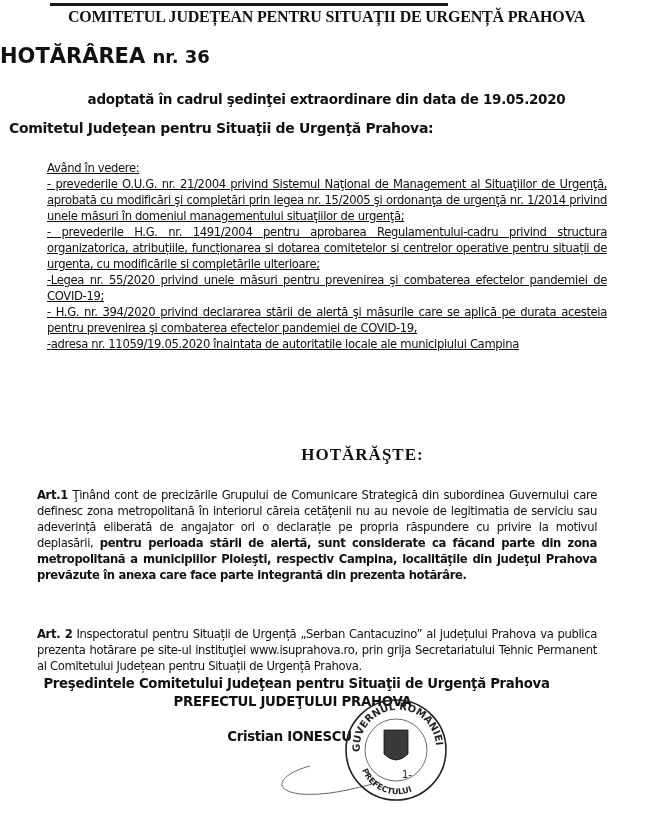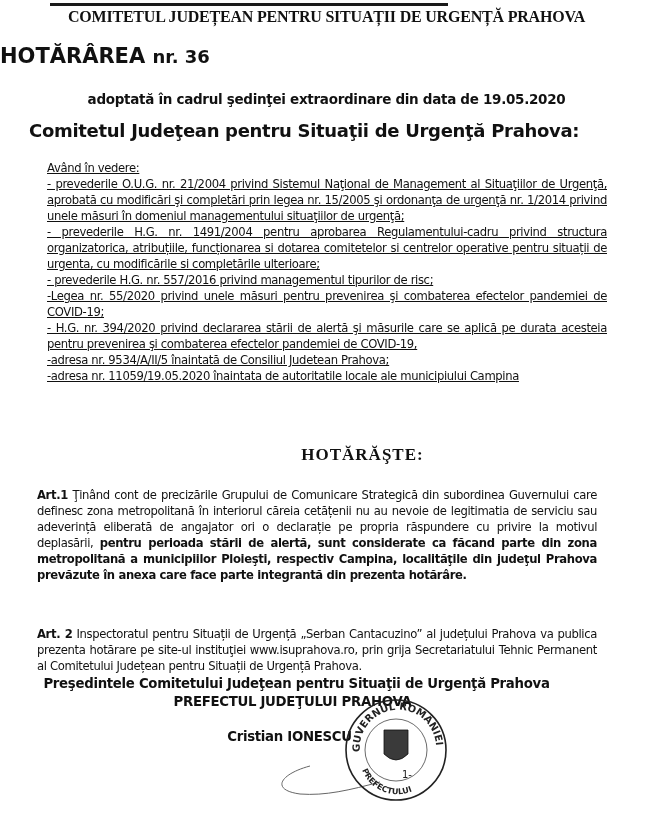--- a/index.html
+++ b/index.html
@@ -6,21 +6,21 @@
   body { width:653px; height:814px; position:relative; overflow:hidden; color:#111; }
   .top-rule { position:absolute; left:50px; top:3px; width:398px; height:3px; background:#1a1a1a; }
   .committee-header { position:absolute; left:0; width:653px; top:8px; text-align:center;
     font-family:"Liberation Serif", serif; font-weight:bold; font-size:16px; letter-spacing:-0.2px; }
   .title { position:absolute; left:0; width:653px; top:44px; text-align:left;
     font-family:"DejaVu Sans", sans-serif; font-weight:bold; font-size:21px; }
   .title .nr { font-size:18px; }
   .adopted { position:absolute; left:0; width:653px; top:91px; text-align:center;
     font-family:"DejaVu Sans", sans-serif; font-weight:bold; font-size:13.5px; letter-spacing:-0.3px; }
   .committee-intro { position:absolute; left:9px; top:120px;
-    font-family:"DejaVu Sans", sans-serif; font-weight:bold; font-size:18px; letter-spacing:-0.3px;margin-left:20px; }
+    font-family:"DejaVu Sans", sans-serif; font-weight:bold; font-size:14px; letter-spacing:-0.3px; }
   .body-text { font-family:"DejaVu Sans", sans-serif; font-size:11.6px; line-height:16px; letter-spacing:-0.35px; }
   .considering { position:absolute; left:47px; top:160px; width:560px; }
   .considering p { margin:0; text-align:justify;text-decoration:underline; }
   .decides { position:absolute; left:0; width:653px; top:445px; text-align:center;
     font-family:"Liberation Serif", serif; font-weight:bold; font-size:17px; letter-spacing:1px;padding-left:36px; }
   .article { position:absolute; left:37px; width:560px; text-align:justify; }
   .art1 { top:487px; }
   .art2 { top:614px;margin-top:12px; }
   .b { font-weight:bold; }
   .sign-block { position:absolute; left:0; width:653px; text-align:center;
@@ -44,24 +44,22 @@
 </div>
 
 <div class="adopted">adoptată în cadrul şedinţei extraordinare din data de 19.05.2020</div>
 
 <div class="committee-intro">Comitetul Judeţean pentru Situaţii de Urgenţă Prahova:</div>
 
 <div class="considering body-text">
   <p>Având în vedere:</p>
   <p>- prevederile O.U.G. nr. 21/2004 privind  Sistemul Naţional de Management al Situaţiilor de Urgenţă, aprobată cu modificări şi completări prin legea nr. 15/2005 şi ordonanţa de urgenţă nr. 1/2014 privind unele măsuri în domeniul managementului situaţiilor de urgenţă;</p>
   <p>- prevederile H.G. nr. 1491/2004 pentru aprobarea Regulamentului-cadru privind structura organizatorica, atribuțiile, funcționarea si dotarea comitetelor si centrelor operative pentru situații de urgenta, cu modificările si completările ulterioare;</p>
-  <p>- prevederile H.G. nr. 557/2016 privind managementul tipurilor de risc;</p>
   <p>-Legea nr. 55/2020 privind unele măsuri pentru prevenirea şi combaterea efectelor pandemiei de COVID-19;</p>
   <p>- H.G. nr. 394/2020 privind declararea stării de alertă şi măsurile care se aplică pe durata acesteia pentru prevenirea şi combaterea efectelor pandemiei de COVID-19,</p>
-  <p>-adresa nr. 9534/A/II/5 înaintată de Consiliul Judetean Prahova;</p>
   <p>-adresa nr. 11059/19.05.2020 înaintata de autoritatile locale ale municipiului Campina</p>
 </div>
 
 <div class="decides">HOTĂRĂŞTE:</div>
 
 <div class="article art1 body-text">
   <span class="b">Art.1</span><span> Ţinând cont de precizările Grupului de Comunicare Strategică din subordinea Guvernului care definesc zona metropolitană în interiorul căreia cetățenii nu au nevoie de legitimatia de serviciu sau adeverință eliberată de angajator ori o declarație pe propria răspundere cu privire la motivul deplasării, </span><span class="b">pentru perioada stării  de  alertă, sunt considerate ca făcand parte din zona metropolitană a municipiilor Ploieşti, respectiv Campina, localităţile din judeţul Prahova prevăzute în anexa care face parte integrantă din prezenta hotărâre.</span>
 </div>
 
 <div class="article art2 body-text">

